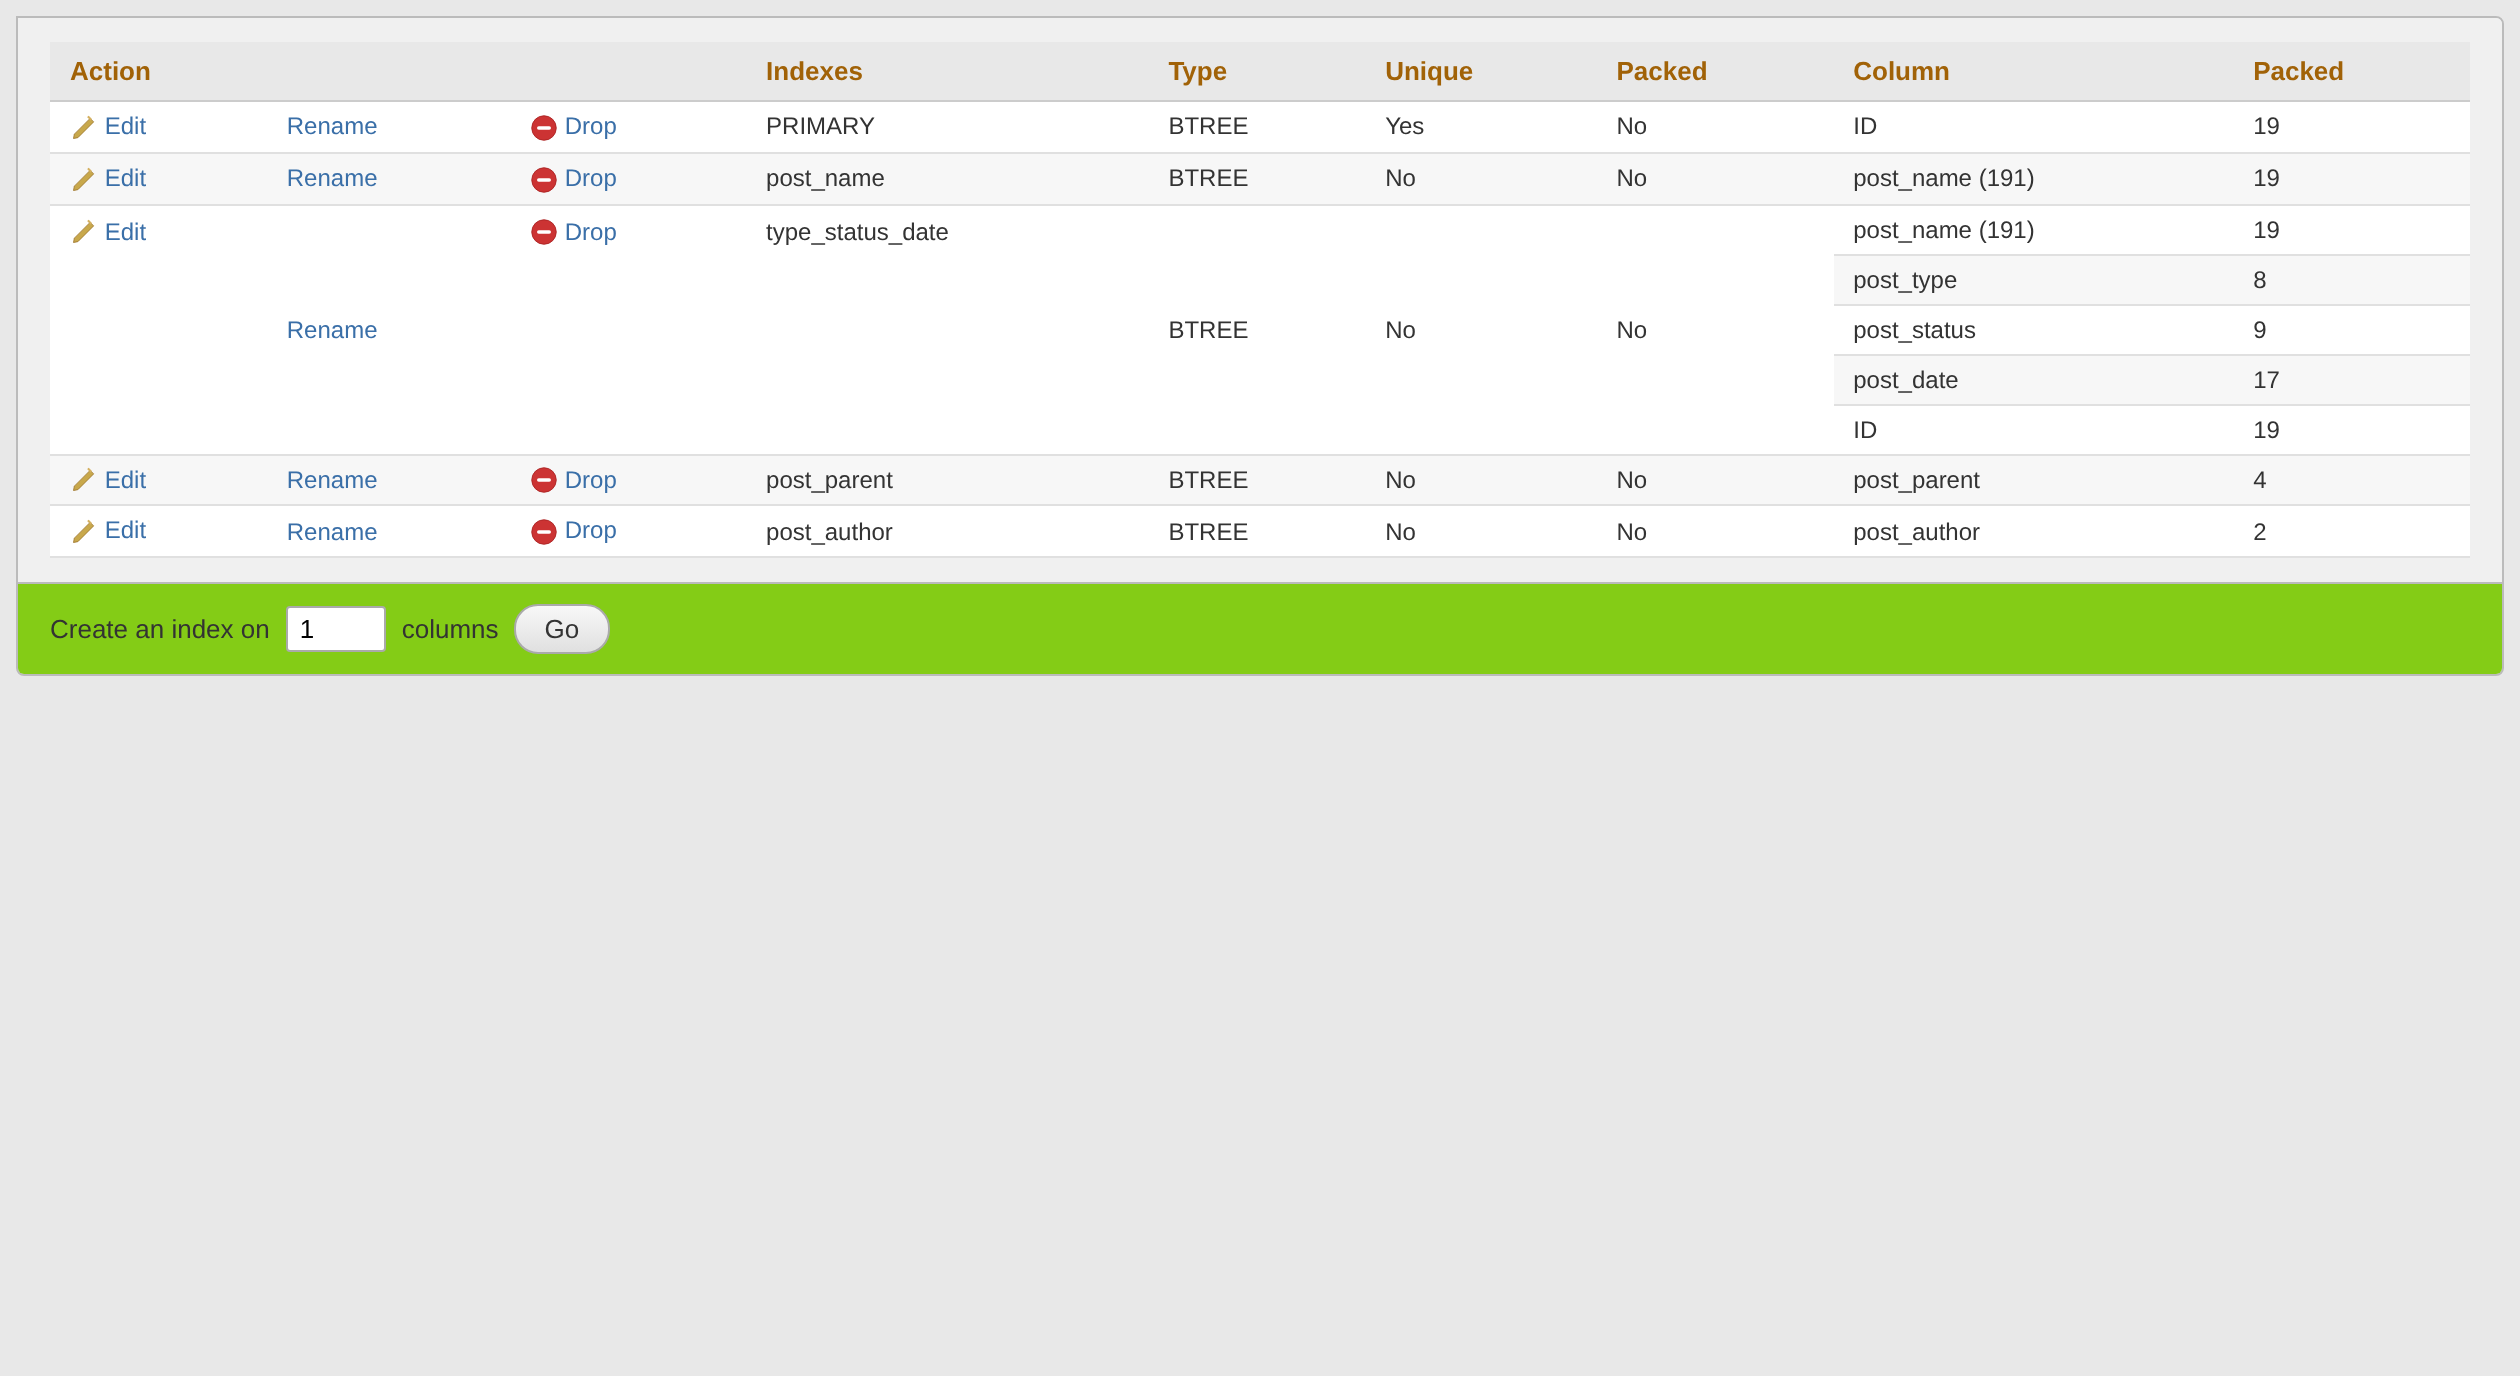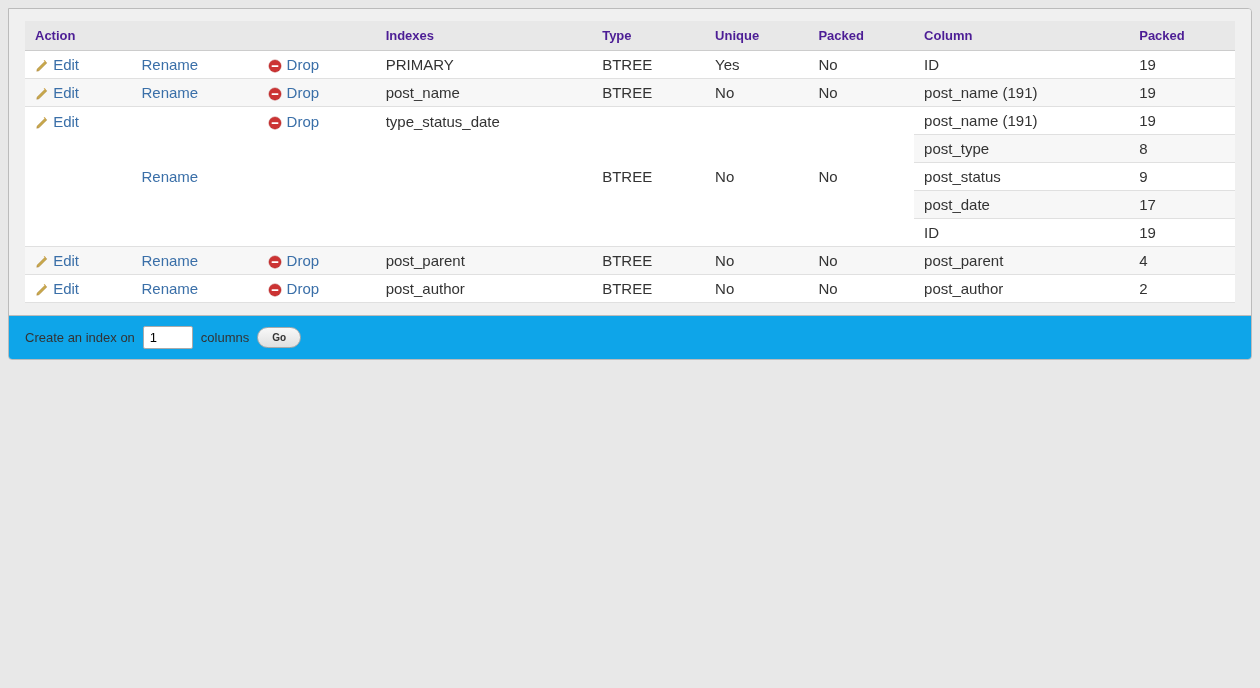--- a/index.html
+++ b/index.html
@@ -74,28 +74,28 @@
     table thead tr {
       background: #e8e8e8;
     }
 
     table th {
       text-align: left;
       padding: 7px 10px;
       font-weight: bold;
       font-size: 13px;
       border-bottom: 1px solid #ccc;
-      color: #4c1d95;
+      color: #a16207;
       white-space: nowrap;
     }
 
     table td {
       padding: 5px 10px;
       vertical-align: middle;
-      font-size: 15px;
+      font-size: 12px;
       border-bottom: 1px solid #e0e0e0;
     }
 
     table tr:nth-child(even) td {
       background: #f7f7f7;
     }
 
     table tr:nth-child(odd) td {
       background: #ffffff;
     }
@@ -121,21 +121,21 @@
 
     .keyname-bold {
       font-weight: normal;
     }
 
     .action-cell {
       white-space: nowrap;
     }
 
     .footer-bar {
-      background: #0ea5e9;
+      background: #84cc16;
       border-top: 1px solid #bbb;
       padding: 10px 16px;
       display: flex;
       align-items: center;
       gap: 8px;
       font-size: 13px;
     }
 
     .columns-input {
       border: 1px solid #aaa;
@@ -144,22 +144,22 @@
       width: 50px;
       font-size: 13px;
       border-radius: 2px;
     }
 
     .go-button {
       background: linear-gradient(to bottom, #f8f8f8, #e0e0e0);
       border: 1px solid #aaa;
       border-radius: 12px;
       padding: 4px 14px;
-      font-weight: bold;
-      font-size: 10px;
+      font-weight: normal;
+      font-size: 13px;
       cursor: pointer;
       color: #333;
     }
 
     
     .multirow-td {
       vertical-align: top;
       padding-top: 6px;
     }
   </style>

